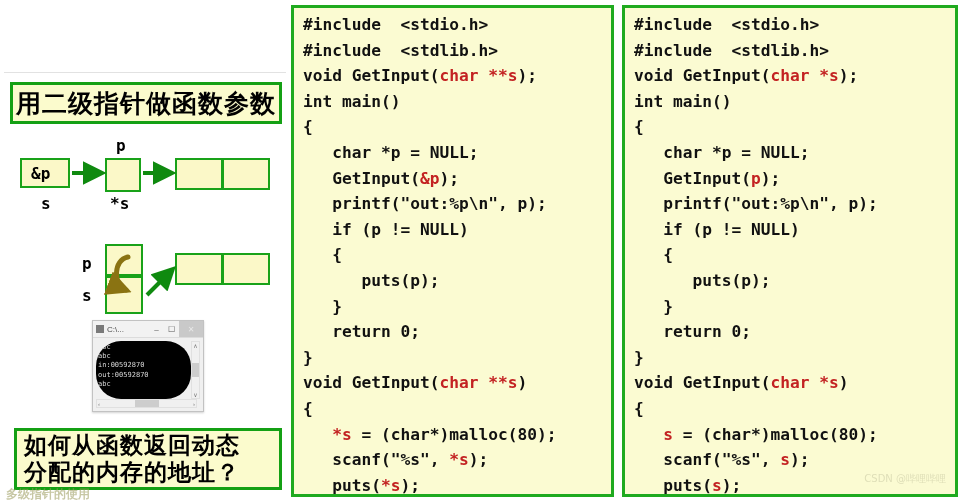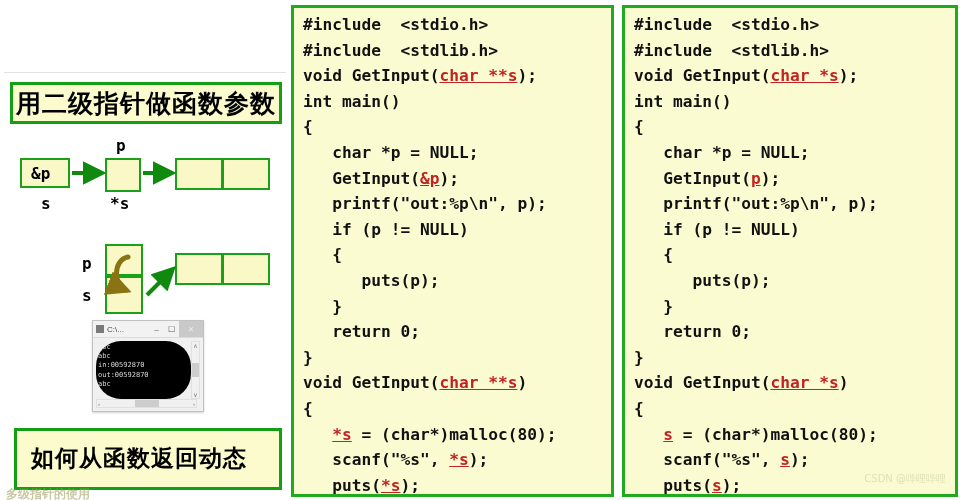--- a/index.html
+++ b/index.html
@@ -41,21 +41,21 @@
     color:#000;
     letter-spacing:1px;
   }
   #title-box{
     left:10px;top:82px;width:272px;height:42px;
     font-size:25px;
   }
   #question-box{
     left:14px;top:428px;width:268px;height:62px;
     font-size:23px;
-    flex-direction:row;
+    flex-direction:column;
     line-height:1.18;
     padding:0 0 0 0;
   }
   #question-box span{display:block;width:100%;text-align:left;padding-left:14px;}
 
   
   .diagram{position:absolute;left:0;top:130px;width:290px;height:190px;}
   .cell{
     position:absolute;background:#fbf8c8;border:2px solid #19a219;
     box-sizing:border-box;
@@ -118,21 +118,21 @@
   #panel-right{left:622px;width:336px;}
   .code{
     font-family:"DejaVu Sans Mono", monospace;
     font-size:16.2px;
     line-height:25.6px;
     font-weight:bold;
     color:#111;
     white-space:pre;
     padding:4px 0 0 9px;
   }
-  .code .hl{color:#c32222;text-decoration:underline;}
+  .code .hl{color:#c32222;}
   .code .ln{display:block;height:25.6px;}
 
   
   .wm{
     position:absolute;
     font-family:"DejaVu Sans", sans-serif;
     font-size:10px;color:#dfdfb8;white-space:nowrap;pointer-events:none;text-align:center;
   }
   #wm-right{right:9px;bottom:8px;}
   #wm-left{left:6px;bottom:-3px;color:#cfcf9a;font-size:12px;font-weight:bold;
@@ -216,20 +216,21 @@
       </div>
       <div class="hscroll">
         <span>‹</span>
         <span class="thumb"></span>
         <span>›</span>
       </div>
     </div>
 
     <div class="cn-box" id="question-box">
       <span>如何从函数返回动态</span>
+      <span>分配的内存的地址？</span>
     </div>
 
     <div class="wm" id="wm-left">多级指针的使用</div>
   </div>
 
   <div class="code-panel" id="panel-left">
     <div class="code"><span class="ln"><span>#include  &lt;stdio.h&gt;</span></span><span class="ln"><span>#include  &lt;stdlib.h&gt;</span></span><span class="ln"><span>void GetInput(</span><span class="hl">char **s</span><span>);</span></span><span class="ln"><span>int main()</span></span><span class="ln"><span>{</span></span><span class="ln"><span>   char *p = NULL;</span></span><span class="ln"><span>   GetInput(</span><span class="hl">&amp;p</span><span>);</span></span><span class="ln"><span>   printf("out:%p\n", p);</span></span><span class="ln"><span>   if (p != NULL)</span></span><span class="ln"><span>   {</span></span><span class="ln"><span>      puts(p);</span></span><span class="ln"><span>   }</span></span><span class="ln"><span>   return 0;</span></span><span class="ln"><span>}</span></span><span class="ln"><span>void GetInput(</span><span class="hl">char **s</span><span>)</span></span><span class="ln"><span>{</span></span><span class="ln"><span>   </span><span class="hl">*s</span><span> = (char*)malloc(80);</span></span><span class="ln"><span>   scanf("%s", </span><span class="hl">*s</span><span>);</span></span><span class="ln"><span>   puts(</span><span class="hl">*s</span><span>);</span></span></div>
   </div>
 
   <div class="code-panel" id="panel-right">

